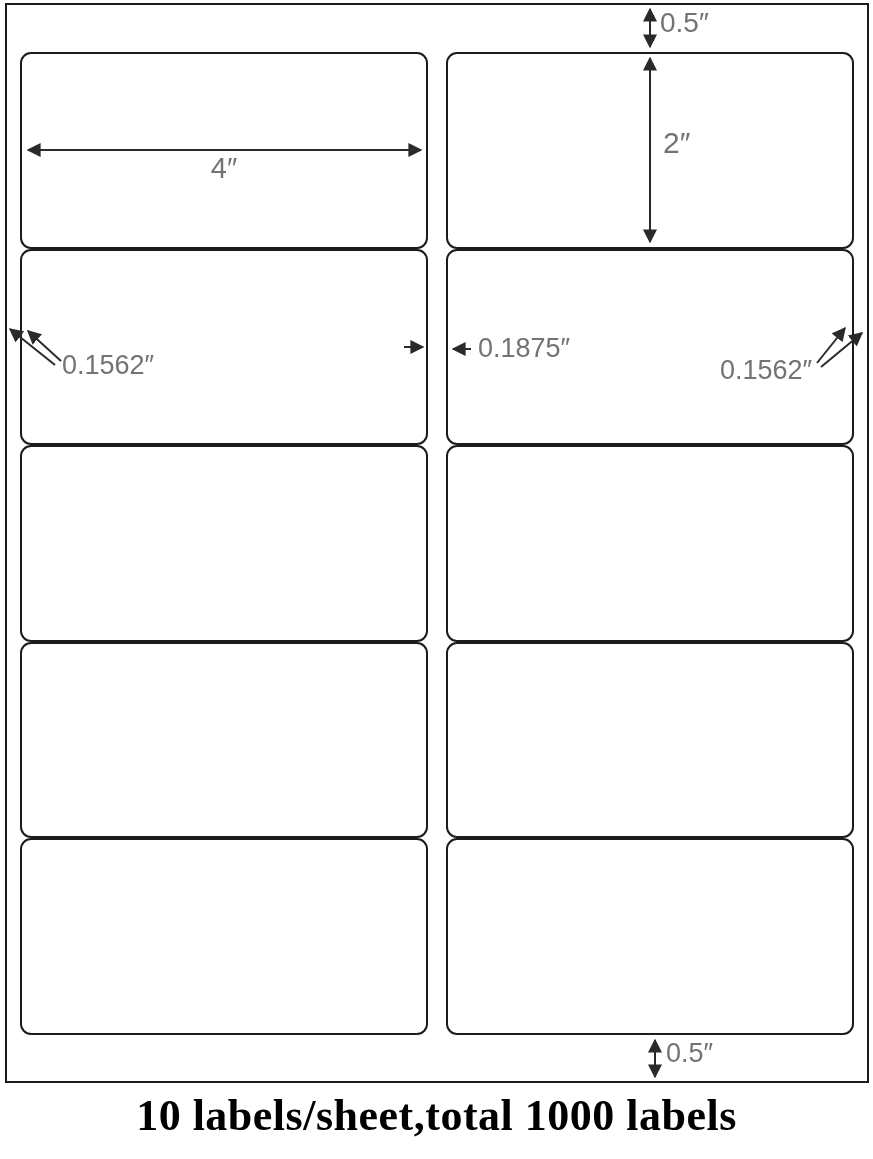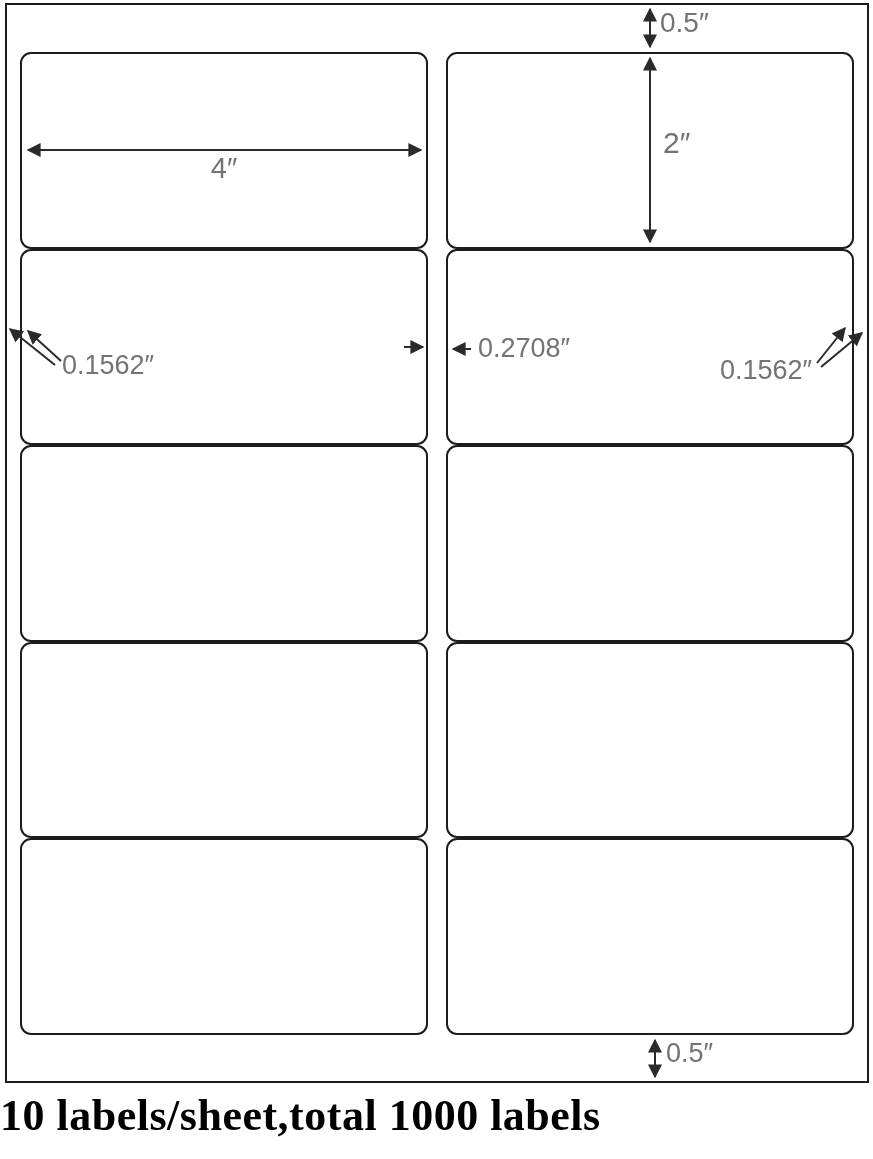--- a/index.html
+++ b/index.html
@@ -52,20 +52,21 @@
   #dim-label-height  { left: 663px; top: 128px;  font-size: 30px; }
   #dim-label-width   { left: 20px;  top: 154px;  width: 408px; text-align: center; font-size: 29px; }
   #dim-left-margin   { left: 62px;  top: 352px;  font-size: 27px; }
   #dim-column-gap    { left: 478px; top: 335px;  font-size: 27px; }
   #dim-right-margin  { left: 720px; top: 357px;  font-size: 27px; }
   #dim-bottom-margin { left: 666px; top: 1040px; font-size: 27px; }
   .caption {
     position: absolute;
     left: 0; right: 0;
     top: 1090px;
+    text-align: center;
     font-family: "Liberation Serif", serif;
     font-weight: bold;
     font-size: 44px;
     color: #000000;
     letter-spacing: 0.5px;
   }
   svg line { stroke: #2a2a2a; stroke-width: 2; }
 </style>
 </head>
 <body>
@@ -106,19 +107,19 @@
     <line x1="471" y1="349" x2="453" y2="349" marker-end="url(#ah)"></line>
     <line x1="817" y1="363" x2="845" y2="328" marker-end="url(#ah)"></line>
     <line x1="821" y1="367" x2="862" y2="333" marker-end="url(#ah)"></line>
     <line x1="655" y1="1040" x2="655" y2="1077" marker-start="url(#ah)" marker-end="url(#ah)"></line>
   </svg>
 
   <div class="dim" id="dim-top-margin">0.5″</div>
   <div class="dim" id="dim-label-height">2″</div>
   <div class="dim" id="dim-label-width">4″</div>
   <div class="dim" id="dim-left-margin">0.1562″</div>
-  <div class="dim" id="dim-column-gap">0.2708″</div>
+  <div class="dim" id="dim-column-gap">0.1875″</div>
   <div class="dim" id="dim-right-margin">0.1562″</div>
   <div class="dim" id="dim-bottom-margin">0.5″</div>
 
   <div class="caption">10 labels/sheet,total 1000 labels</div>
 
 </div>
 
 </body></html>

